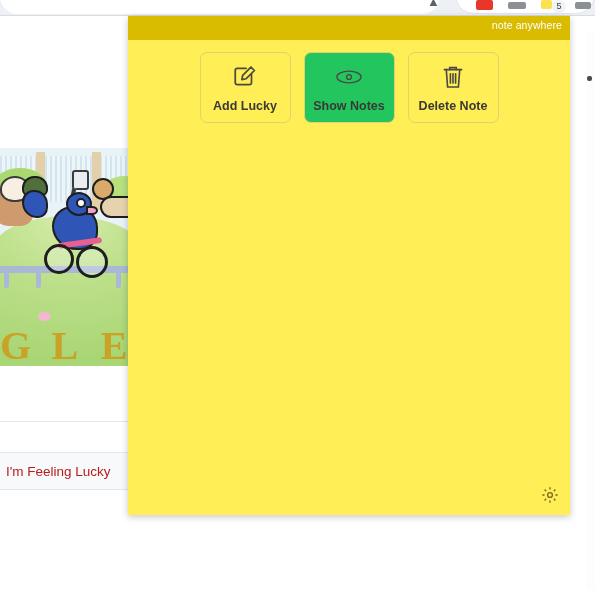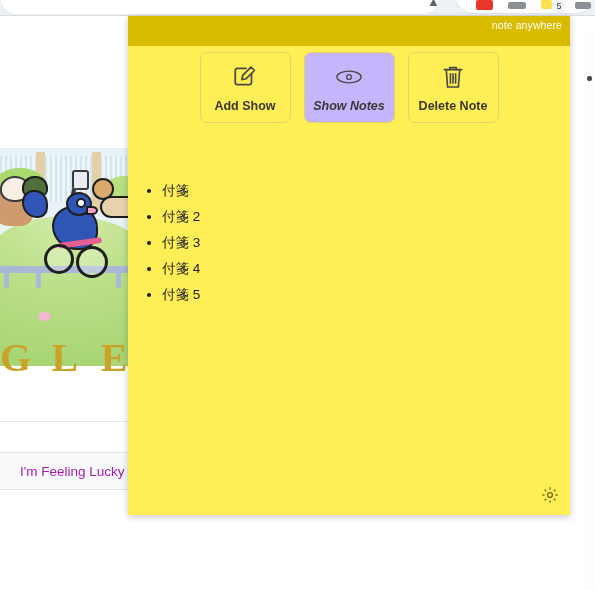--- a/index.html
+++ b/index.html
@@ -149,79 +149,79 @@
     background: rgba(255,255,255,.25);
   }
   .d-wheel.w1 { left: 44px; top: 96px; width: 30px; height: 30px; }
   .d-wheel.w2 { left: 76px; top: 98px; width: 32px; height: 32px; }
   .d-trike { position: absolute; left: 58px; top: 92px; width: 44px; height: 6px; background:#e8608f; border-radius:3px; transform: rotate(-8deg); }
   .d-blossom {
     position: absolute; left: 38px; top: 164px; width: 13px; height: 9px;
     background: #f4b7d0; border-radius: 50%;
   }
   .doodle-letters {
-    position: absolute; left: 0; top: 318px; width: 132px; height: 42px;
+    position: absolute; left: 0; top: 306px; width: 132px; height: 42px;
     overflow: hidden; white-space: nowrap;
   }
   .dl {
     display: inline-block; font-family: "Liberation Serif", serif;
     font-size: 40px; font-weight: bold; letter-spacing: 2px;
   }
   .dl.g { color: #c9a227; }
   .dl.l { color: #c9a227; }
   .dl.e { color: #c9a227; }
 
   .hr-line { position: absolute; left: 0; height: 1px; background: #e4e6e9; }
   .lucky-band {
     position: absolute; left: 0; top: 437px; width: 132px; height: 36px;
     background: #f8f9fa; display: flex; align-items: center;
   }
   .lucky-label {
-    padding-left: 20px; color: #a21caf; font-size: 13.5px; white-space: nowrap;
+    padding-left: 6px; color: #b91c1c; font-size: 13.5px; white-space: nowrap;
   }
 
   .page-scrollbar {
     position: absolute; right: 0; top: 16px; width: 9px; height: 574px;
     background: #fdfdfd;
   }
   .page-scrollbar .thumb {
     position: absolute; left: 1px; top: 44px; width: 5px; height: 5px;
     background: #4b4b4b; border-radius: 2px;
   }
 
   
   .popup {
     position: absolute; left: 128px; top: 16px;
     width: 442px; height: 499px;
     background: #ffee55;
     box-shadow: 0 2px 7px rgba(0,0,0,.22);
   }
   .popup-titlebar {
-    position: absolute; left: 0; top: 0; width: 442px; height: 30px;
+    position: absolute; left: 0; top: 0; width: 442px; height: 24px;
     background: #d9bb00;
   }
   .popup-title {
     position: absolute; right: 8px; top: 2px;
     color: #ffffff; font-size: 10.5px; line-height: 14px;
     letter-spacing: .1px;
   }
 
   .btn-row {
     position: absolute; left: 0; top: 36px; width: 442px;
     display: flex; justify-content: center; gap: 13px;
   }
   .nb-btn {
     width: 91px; height: 71px;
     border: 1px solid #e0d36a; border-radius: 7px;
     background: #ffee55;
     display: flex; flex-direction: column;
     align-items: center; justify-content: center;
     cursor: pointer; user-select: none;
   }
-  .nb-btn.hover { background: #c4b5fd; font-style: italic; }
+  .nb-btn.hover { background: #22c55e; }
   .nb-icon { height: 30px; display: flex; align-items: center; justify-content: center; }
   .nb-icon svg { display: block; }
   .nb-label {
     margin-top: 7px; font-size: 12.5px; font-weight: bold;
     color: #3a3a35; line-height: 14px; white-space: nowrap;
   }
 
   .notes-heading {
     position: absolute; left: 12px; top: 141px;
     font-size: 14.5px; font-weight: bold; color: #17171c;
@@ -317,21 +317,21 @@
 
     <div class="btn-row">
 
       <div class="nb-btn">
         <span class="nb-icon">
           <svg width="26" height="26" viewBox="0 0 24 24" fill="none" stroke="#4a4a42" stroke-width="1.6" stroke-linecap="round" stroke-linejoin="round">
             <path d="M5 4h8M5 4a2 2 0 0 0-2 2v11a2 2 0 0 0 2 2h11a2 2 0 0 0 2-2V9"></path>
             <path d="M17.5 2.8l3.2 3.2-7.6 7.6-4 .8.8-4z"></path>
           </svg>
         </span>
-        <span class="nb-label">Add Show</span>
+        <span class="nb-label">Add Lucky</span>
       </div>
 
       <div class="nb-btn hover">
         <span class="nb-icon">
           <svg width="28" height="20" viewBox="0 0 30 18" fill="none" stroke="#4a4a42" stroke-width="1.4">
             <ellipse cx="15" cy="9" rx="13" ry="6.2"></ellipse>
             <circle cx="15" cy="9" r="2.6"></circle>
           </svg>
         </span>
         <span class="nb-label">Show Notes</span>
@@ -345,27 +345,20 @@
             <path d="M8 5.2V3.4h6v1.8"></path>
             <path d="M4.8 5.2 6 21.2h10l1.2-16"></path>
             <path d="M8.6 9v8.6M11 9v8.6M13.4 9v8.6"></path>
           </svg>
         </span>
         <span class="nb-label">Delete Note</span>
       </div>
     </div>
 
 
-    <ul class="notes-list">
-      <li>付箋</li>
-      <li>付箋 2</li>
-      <li>付箋 3</li>
-      <li>付箋 4</li>
-      <li>付箋 5</li>
-    </ul>
 
     <div class="gear-btn">
       <span>
         <svg width="18" height="18" viewBox="0 0 24 24" fill="none" stroke="#7a6a1e" stroke-width="1.8">
           <circle cx="12" cy="12" r="3.2"></circle>
           <path d="M12 1.8v3M12 19.2v3M1.8 12h3M19.2 12h3M4.8 4.8l2.1 2.1M17.1 17.1l2.1 2.1M19.2 4.8l-2.1 2.1M6.9 17.1l-2.1 2.1"></path>
         </svg>
       </span>
     </div>
 

